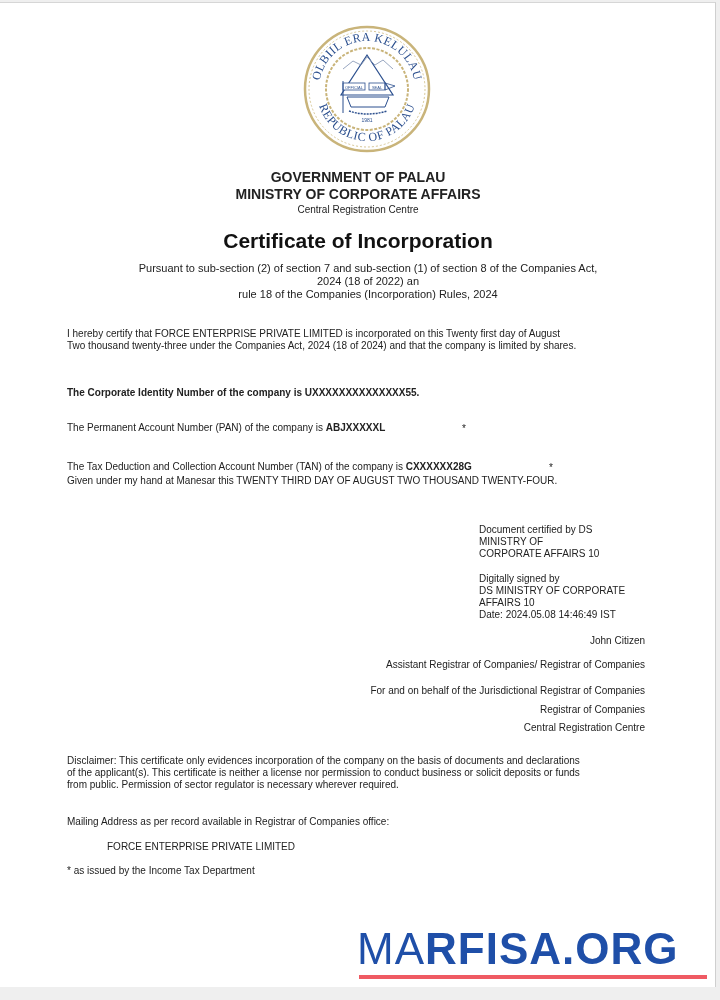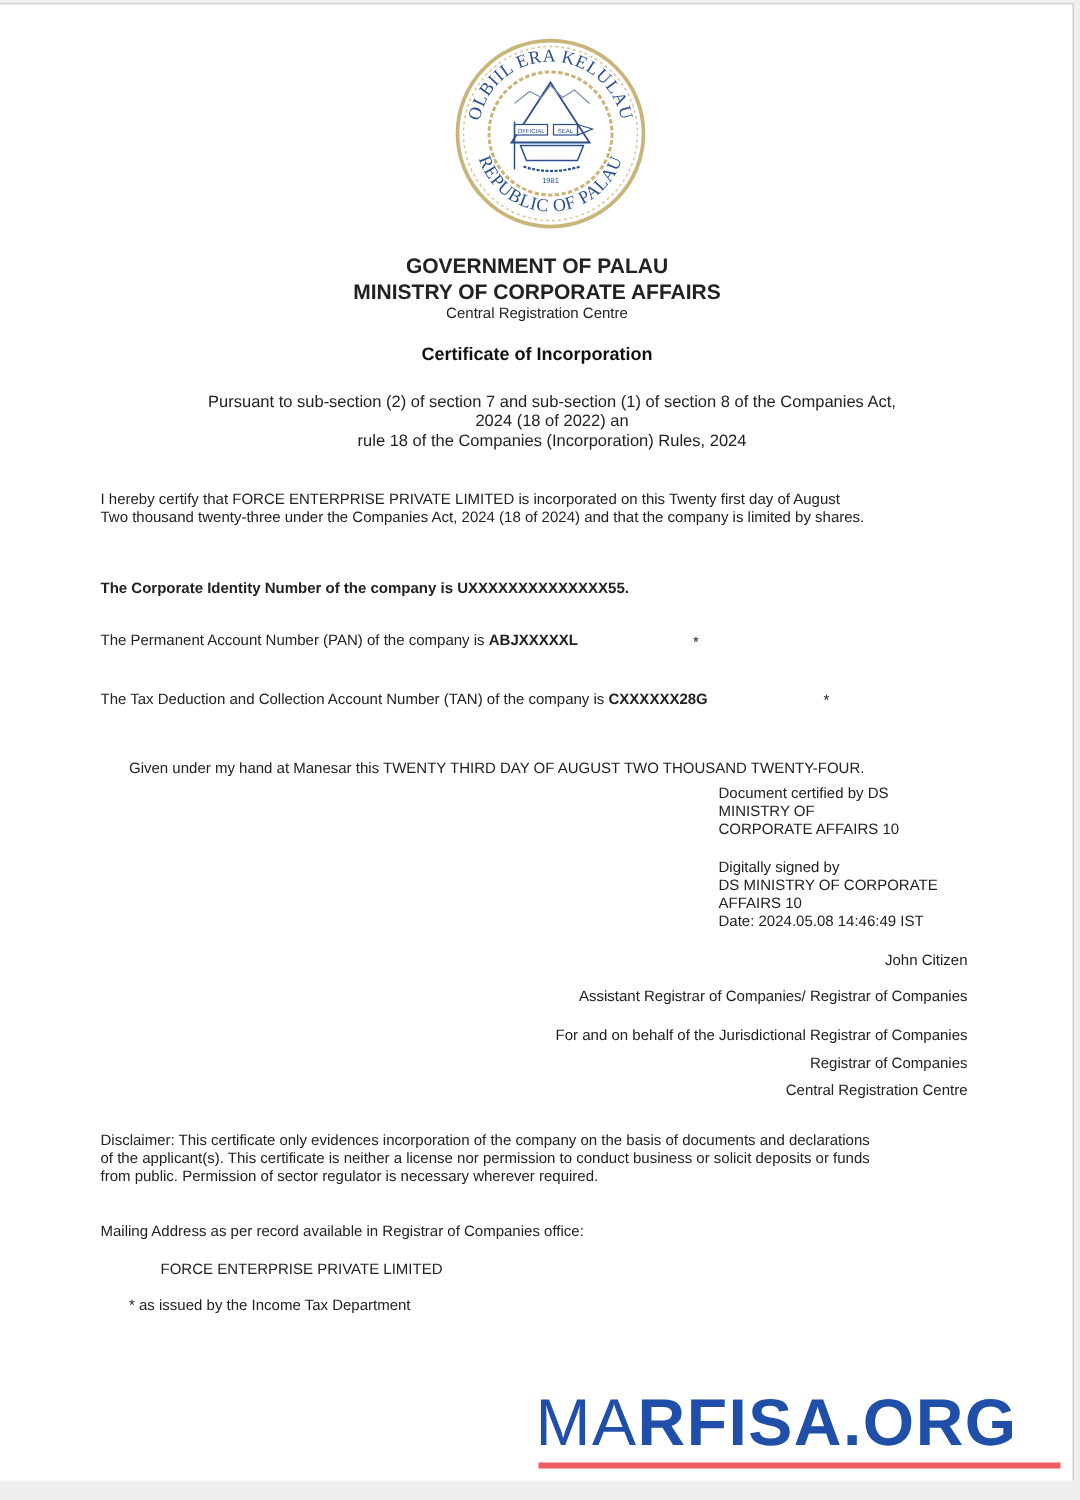--- a/index.html
+++ b/index.html
@@ -16,21 +16,21 @@
     border-right: 1px solid #cfcfcf;
     box-sizing: border-box;
   }
   .seal {
     position: absolute; left: 303px; top: 22px; width: 128px; height: 128px;
   }
   .abs { position: absolute; white-space: nowrap; }
   .center { left: 0; width: 716px; text-align: center; }
   .gov { top: 154px; font-size: 14px; font-weight: bold; line-height: 17px; color: #222; margin-top: 12px; }
   .crc { top: 201px; font-size: 10px; color: #222; }
-  .title { top: 226px; font-size: 12px; font-weight: bold; color: #111; }
+  .title { top: 226px; font-size: 21px; font-weight: bold; color: #111; }
   .pursuant { top: 259px; font-size: 11px; line-height: 13px; color: #222; margin-left: 10px; }
   .body-text { left: 67px; font-size: 10px; line-height: 12px; color: #222; }
   .sig { left: 479px; font-size: 10px; line-height: 12px; color: #222; }
   .right { right: 70px; text-align: right; font-size: 10px; color: #222; }
   .star { position: absolute; font-size: 10px; color: #222; }
   .brand {
     position: absolute; left: 357px; top: 922px;
     font-size: 44px; letter-spacing: 1px; color: #1f4fa8; line-height: 48px;
   }
   .brand .b { font-weight: bold; }
@@ -92,21 +92,21 @@
   <div class="abs body-text" style="top:419px;">
     <span>The Permanent Account Number (PAN) of the company is </span><b>ABJXXXXXL</b>
   </div>
   <span class="star" style="left:462px; top:420px;">*</span>
 
   <div class="abs body-text" style="top:458px;">
     <span>The Tax Deduction and Collection Account Number (TAN) of the company is </span><b>CXXXXXX28G</b>
   </div>
   <span class="star" style="left:549px; top:459px;">*</span>
 
-  <div class="abs body-text" style="top:504px;margin-left:19px;">Given under my hand at Manesar this TWENTY THIRD DAY OF AUGUST TWO THOUSAND TWENTY-FOUR.</div>
+  <div class="abs body-text" style="top:472px;">Given under my hand at Manesar this TWENTY THIRD DAY OF AUGUST TWO THOUSAND TWENTY-FOUR.</div>
 
   <div class="abs sig" style="top:521px;">
     <div>Document certified by DS</div>
     <div>MINISTRY OF</div>
     <div>CORPORATE AFFAIRS 10</div>
   </div>
   <div class="abs sig" style="top:570px;">
     <div>Digitally signed by</div>
     <div>DS MINISTRY OF CORPORATE</div>
     <div>AFFAIRS 10</div>
@@ -120,19 +120,19 @@
   <div class="abs right" style="top:719px;">Central Registration Centre</div>
 
   <div class="abs body-text" style="top:813px;">Mailing Address as per record available in Registrar of Companies office:</div>
 
   <div class="abs body-text" style="top:752px;">
     <div>Disclaimer: This certificate only evidences incorporation of the company on the basis of documents and declarations</div>
     <div>of the applicant(s). This certificate is neither a license nor permission to conduct business or solicit deposits or funds</div>
     <div>from public. Permission of sector regulator is necessary wherever required.</div>
   </div>
   <div class="abs body-text" style="top:838px;padding-left:40px;">FORCE ENTERPRISE PRIVATE LIMITED</div>
-  <div class="abs body-text" style="top:862px;margin-left:19px;">* as issued by the Income Tax Department</div>
+  <div class="abs body-text" style="top:862px;">* as issued by the Income Tax Department</div>
 
   <div class="brand">
     <span>MA</span><span class="b">RFISA.ORG</span>
   </div>
   <div class="brand-underline"></div>
 </div>
 
 </body></html>

